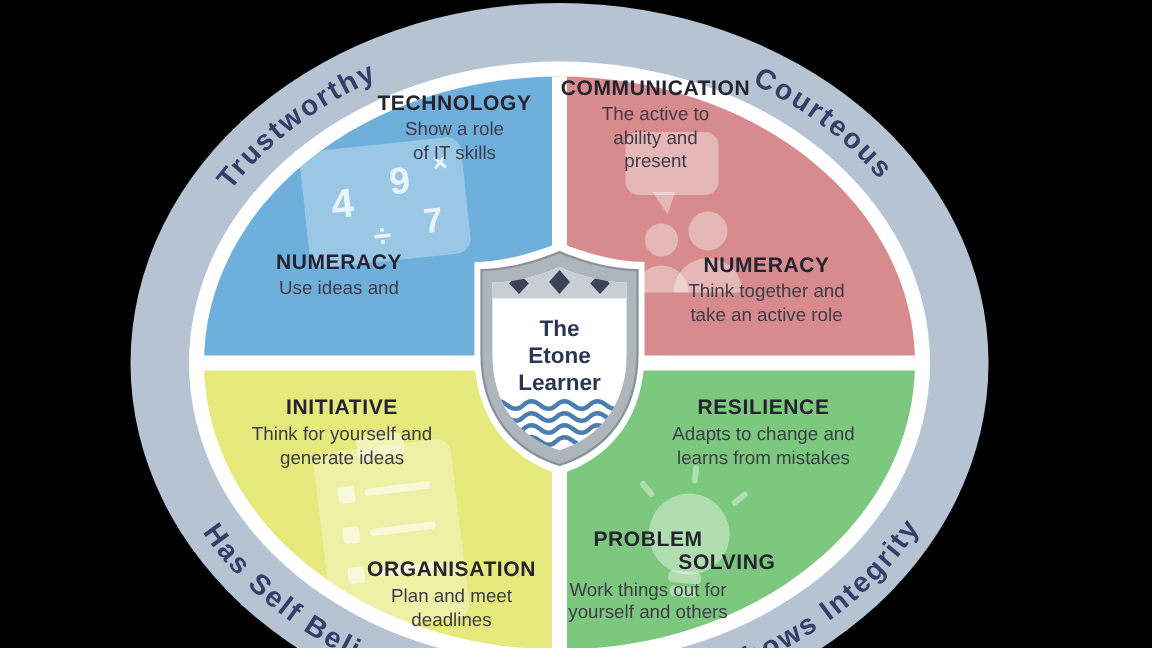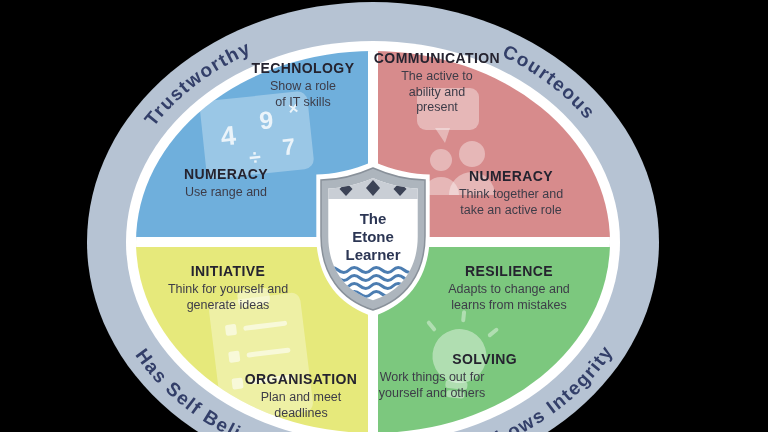--- a/index.html
+++ b/index.html
@@ -142,21 +142,21 @@
   </svg>
 
   <div class="qblock" style="left:218px;top:60px;width:170px">
     <div class="qtitle">TECHNOLOGY</div>
     <div class="qline">Show a role</div>
     <div class="qline">of IT skills</div>
   </div>
 
   <div class="qblock" style="left:141px;top:166px;width:170px">
     <div class="qtitle">NUMERACY</div>
-    <div class="qline">Use range and</div>
+    <div class="qline">Use ideas and</div>
   </div>
 
   <div class="qblock" style="left:352px;top:50px;width:170px">
     <div class="qtitle">COMMUNICATION</div>
     <div class="qline">The active to</div>
     <div class="qline">ability and</div>
     <div class="qline">present</div>
   </div>
 
   <div class="qblock" style="left:426px;top:168px;width:170px">
@@ -177,18 +177,19 @@
     <div class="qline">generate ideas</div>
   </div>
 
   <div class="qblock" style="left:419px;top:263px;width:180px">
     <div class="qtitle">RESILIENCE</div>
     <div class="qline">Adapts to change and</div>
     <div class="qline">learns from mistakes</div>
   </div>
 
   <div class="qblock" style="left:347px;top:352px;width:170px">
+    <div class="qtitle stack">PROBLEM</div>
     <div class="qtitle stack2">SOLVING</div>
     <div class="qline">Work things out for</div>
     <div class="qline">yourself and others</div>
   </div>
 
 </div>
 
 </body></html>

